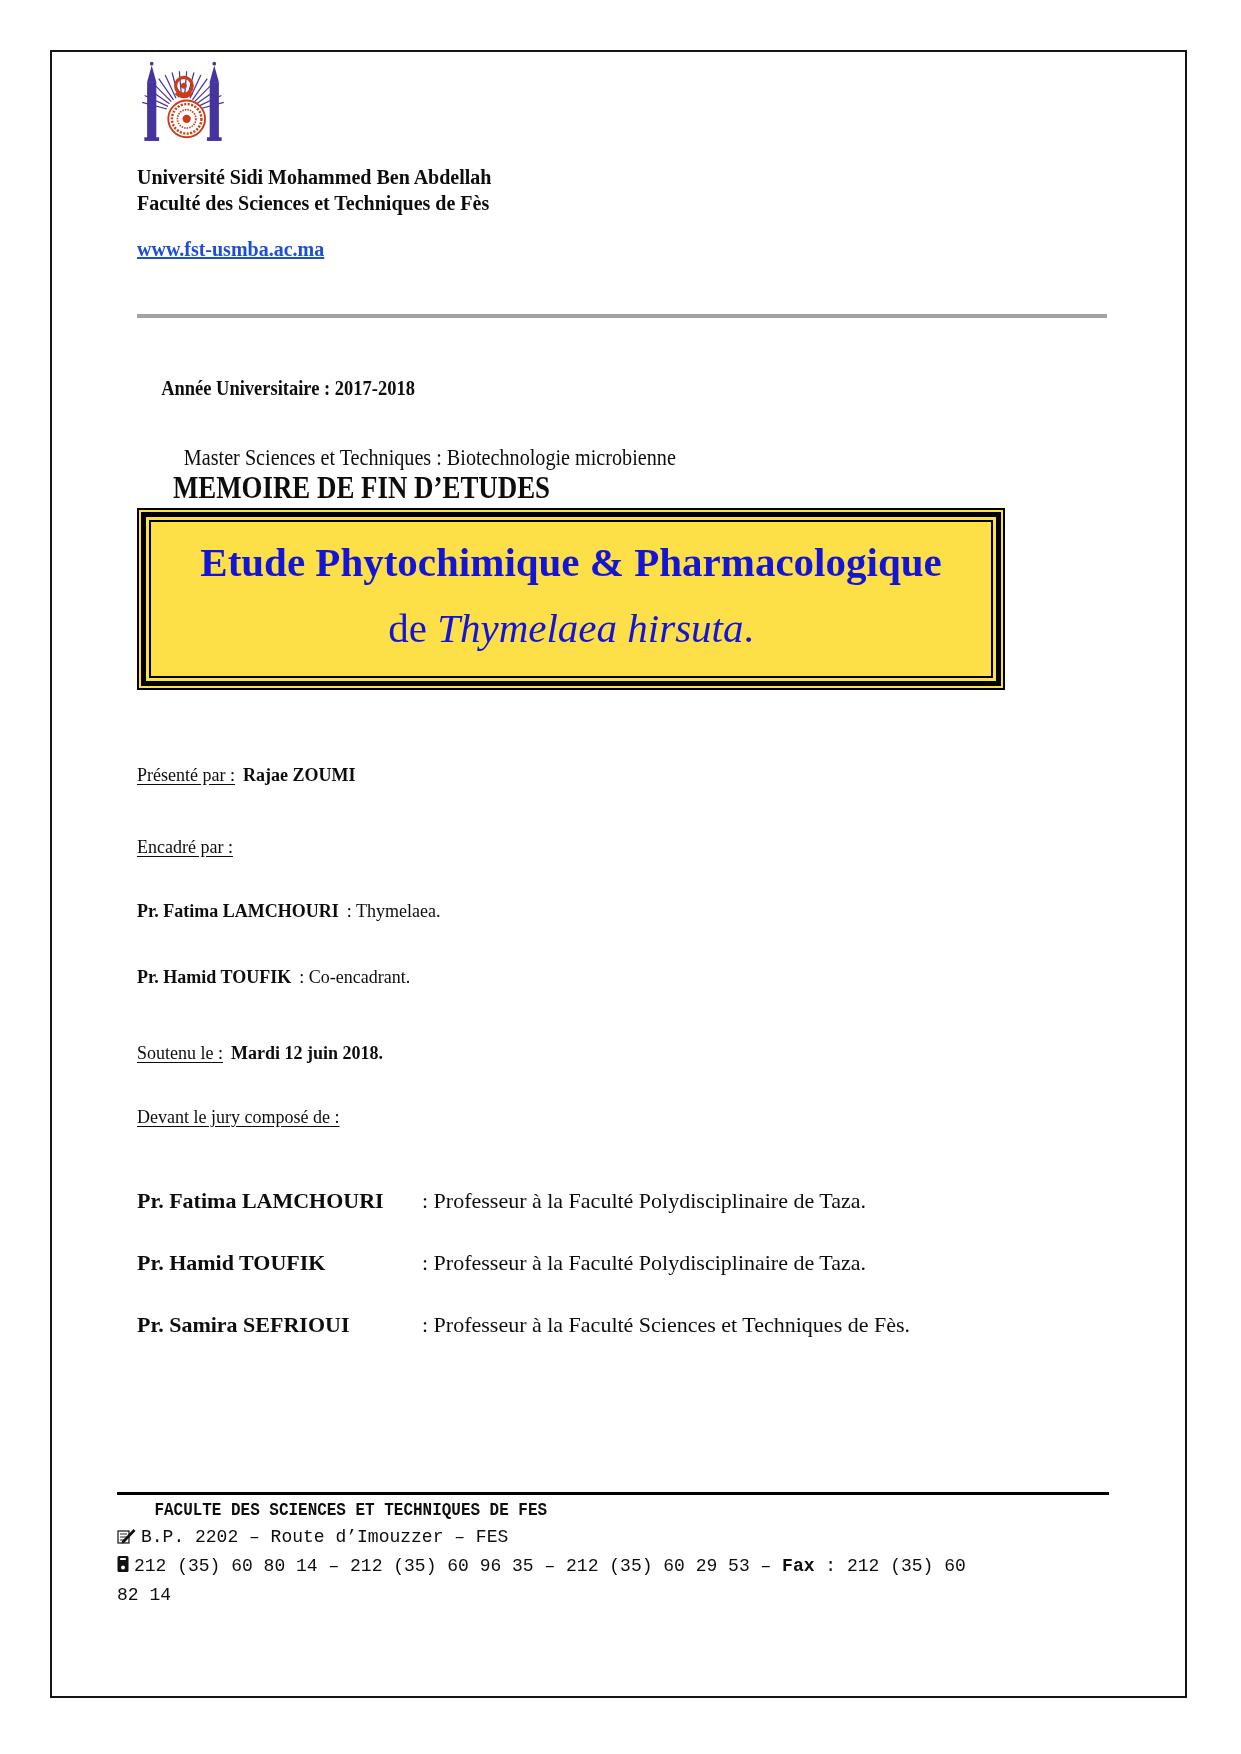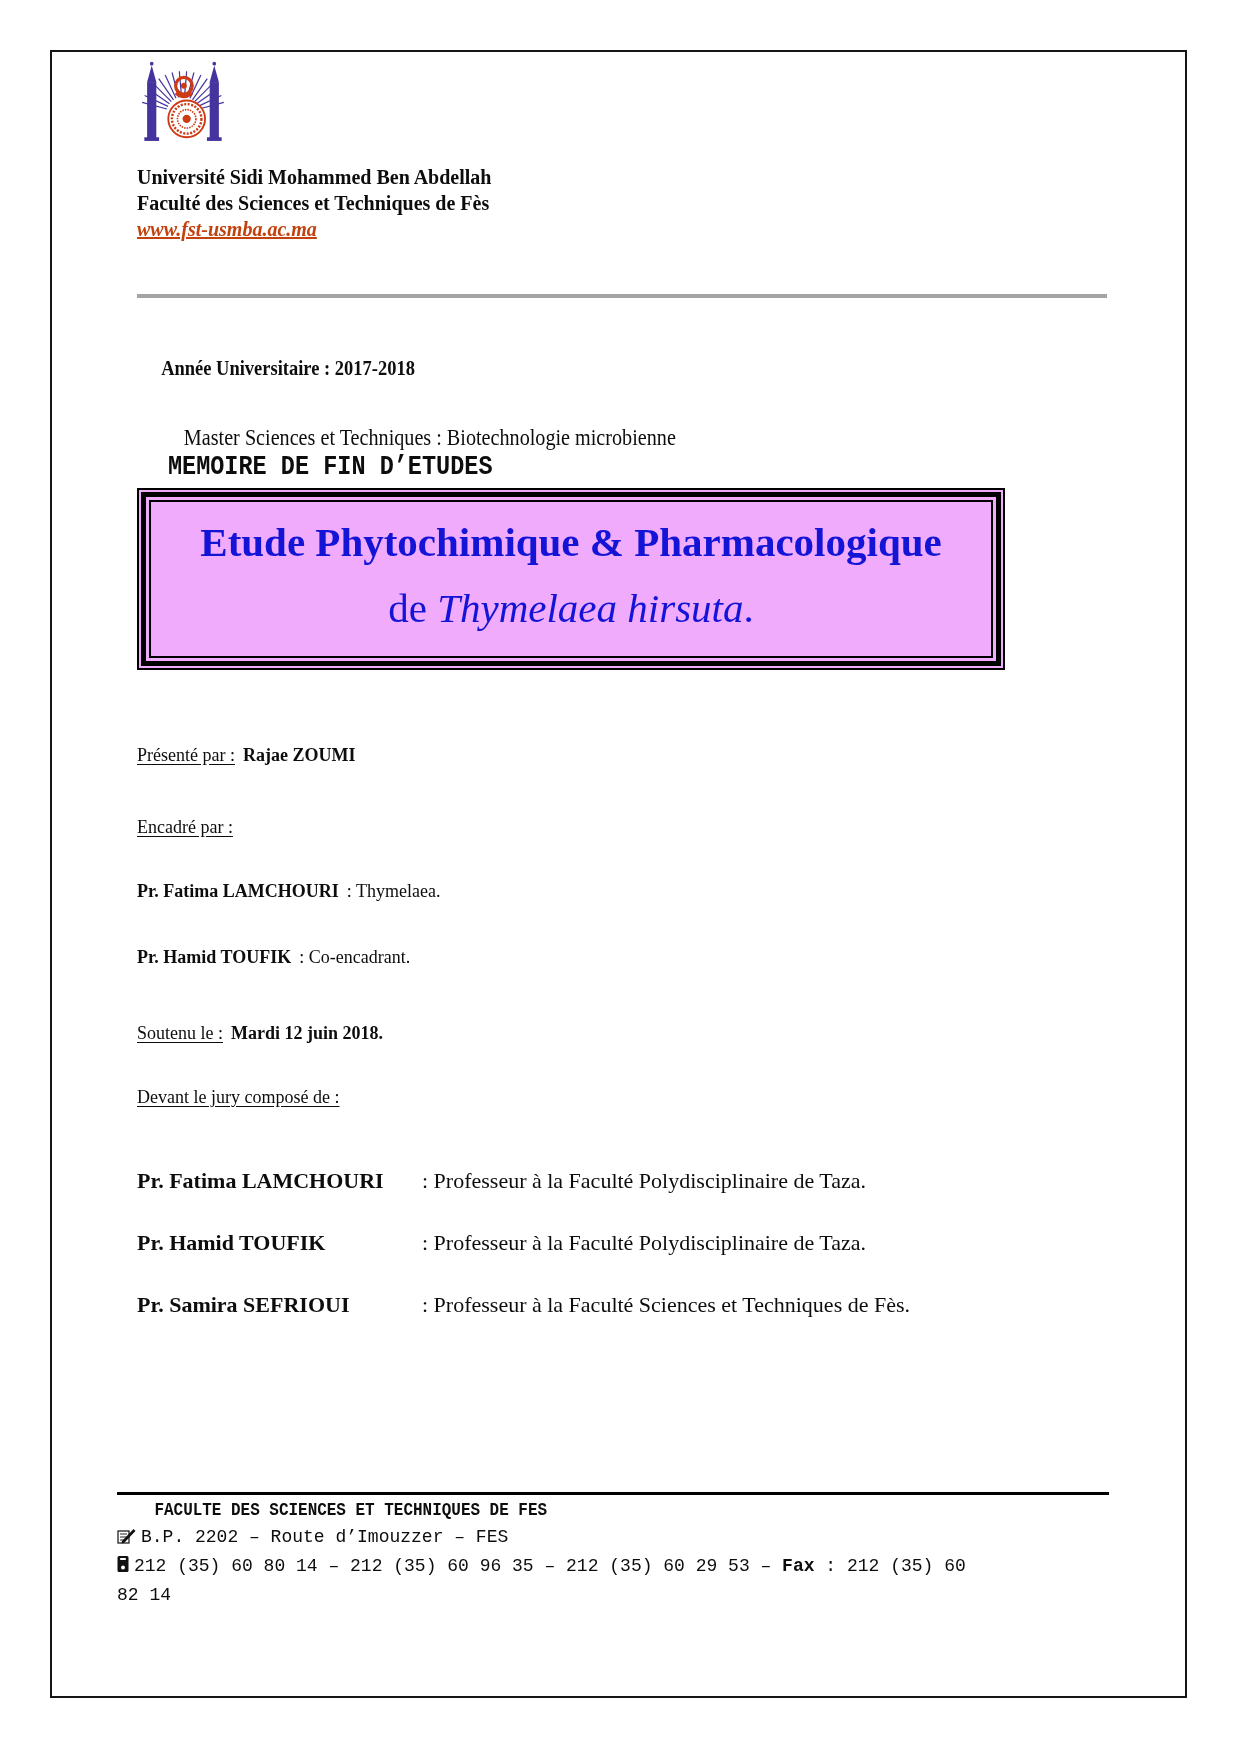--- a/index.html
+++ b/index.html
@@ -11,29 +11,29 @@
   .page-border{
     position:absolute;left:50px;top:50px;width:1137px;height:1648px;
     border:2px solid #151515;box-sizing:border-box;
   }
   .content{position:absolute;left:85px;top:0;width:1010px;}
   .col{width:875px;}
   .logo-wrap{margin-top:4px;}
   .univ-line{font-size:20px;font-weight:bold;line-height:26px;}
   .univ-line.first{margin-top:16px;}
   .site-link{
-    display:inline-block;margin-top:0;font-size:20px;font-weight:bold;font-style:italic;
-    color:#c2410c;text-decoration:underline;line-height:26px;cursor:pointer;
+    display:inline-block;margin-top:20px;font-size:20px;font-weight:bold;
+    color:#1d4ed8;text-decoration:underline;line-height:26px;cursor:pointer;
   }
   .gray-line{width:970px;height:4px;background:#a3a3a3;margin-top:52px;}
   .annee{margin-top:56px;font-size:22px;font-weight:bold;line-height:28px;}
   .master{margin-top:40px;font-size:24px;font-weight:normal;line-height:30px;}
-  .memoire{font-size:28px;font-weight:bold;line-height:30px;font-family:Liberation Mono, monospace;}
+  .memoire{font-size:32px;font-weight:bold;line-height:30px;}
   .cond{display:inline-block;transform:scaleX(0.84);transform-origin:50% 50%;white-space:nowrap;}
-  .title-box-outer{margin-top:6px;width:868px;box-sizing:border-box;border:2px solid #000;padding:2px;background:#f0abfc;}
+  .title-box-outer{margin-top:6px;width:868px;box-sizing:border-box;border:2px solid #000;padding:2px;background:#fde047;}
   .title-box-mid{border:5px solid #000;padding:3px;}
   .title-box-inner{border:2px solid #000;padding:16px 4px 24px;text-align:center;}
   .title-l1{font-size:41px;line-height:48px;font-weight:bold;color:#1414d6;white-space:nowrap;}
   .title-l2{margin-top:18px;font-size:41px;line-height:48px;font-weight:normal;color:#1414d6;white-space:nowrap;}
   .title-l2 .species{font-style:italic;}
   .body-line{font-size:18px;line-height:30px;}
   .lbl{text-decoration:underline;text-underline-offset:3px;}
   .bold{font-weight:bold;}
   .presente{margin-top:70px;}
   .encadre{margin-top:42px;}

